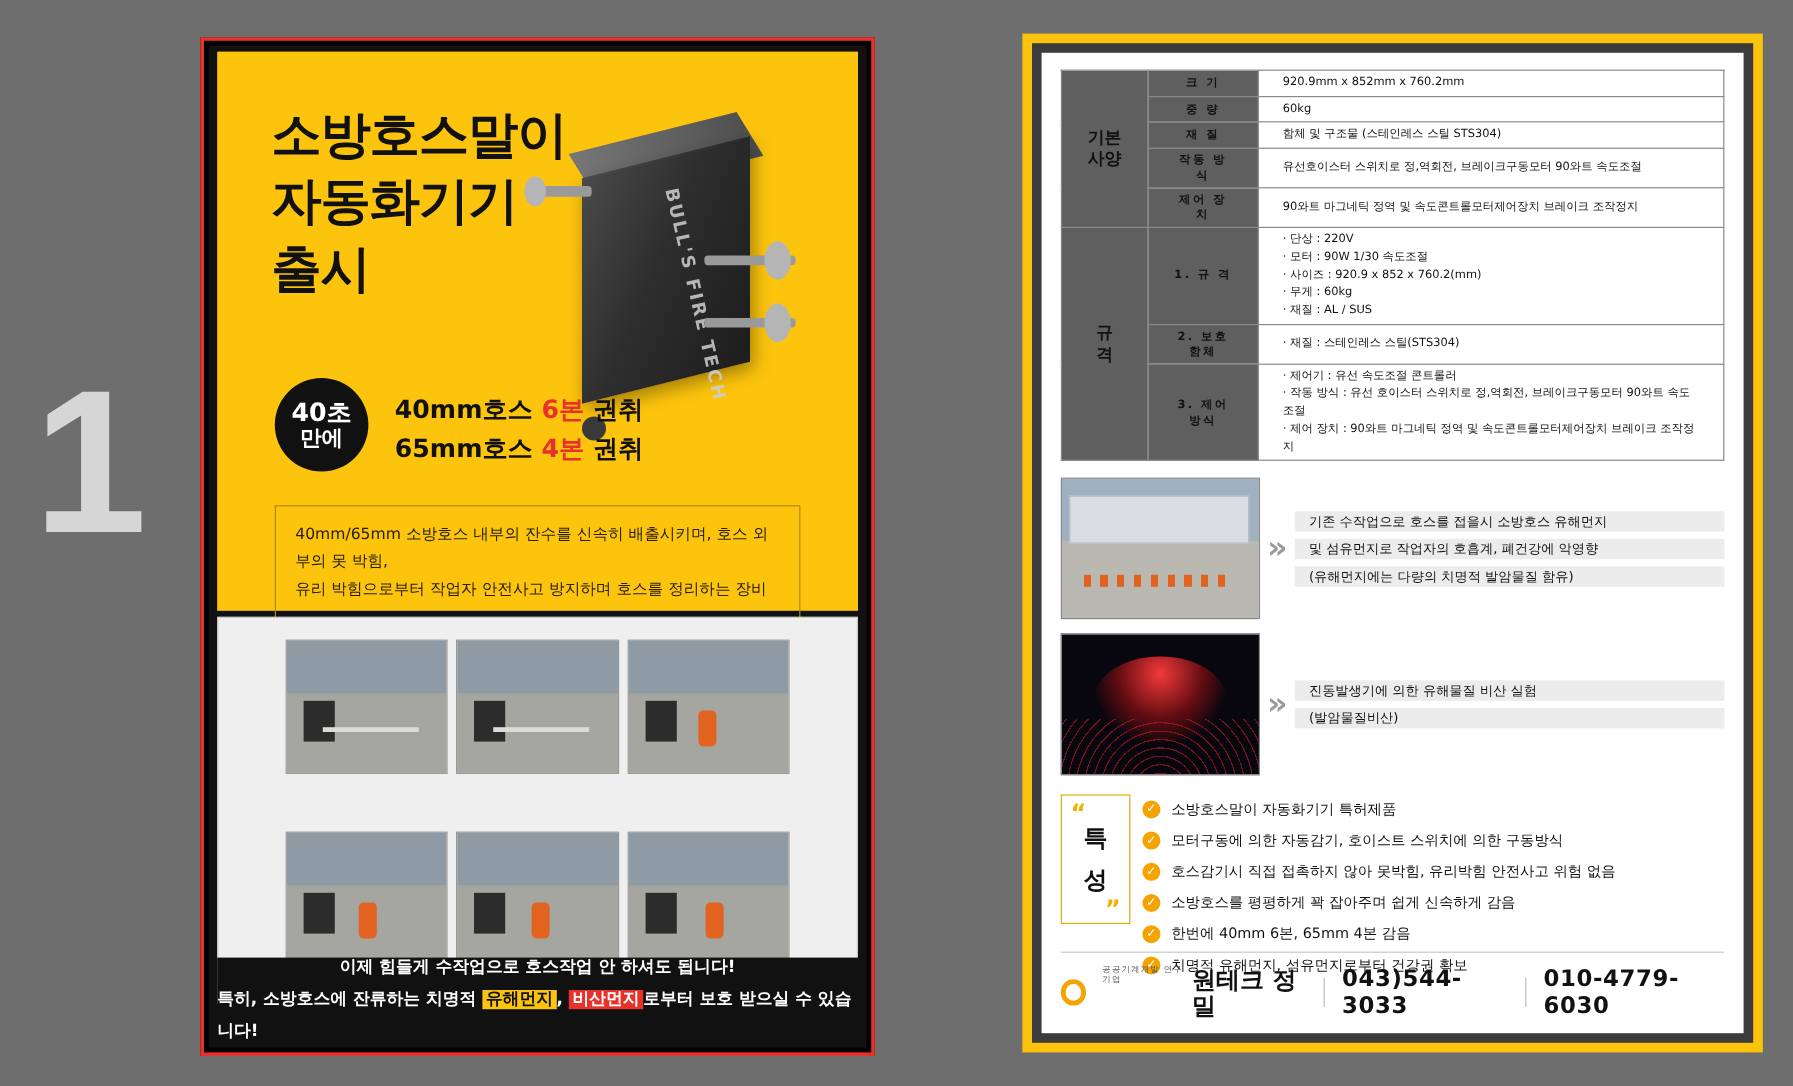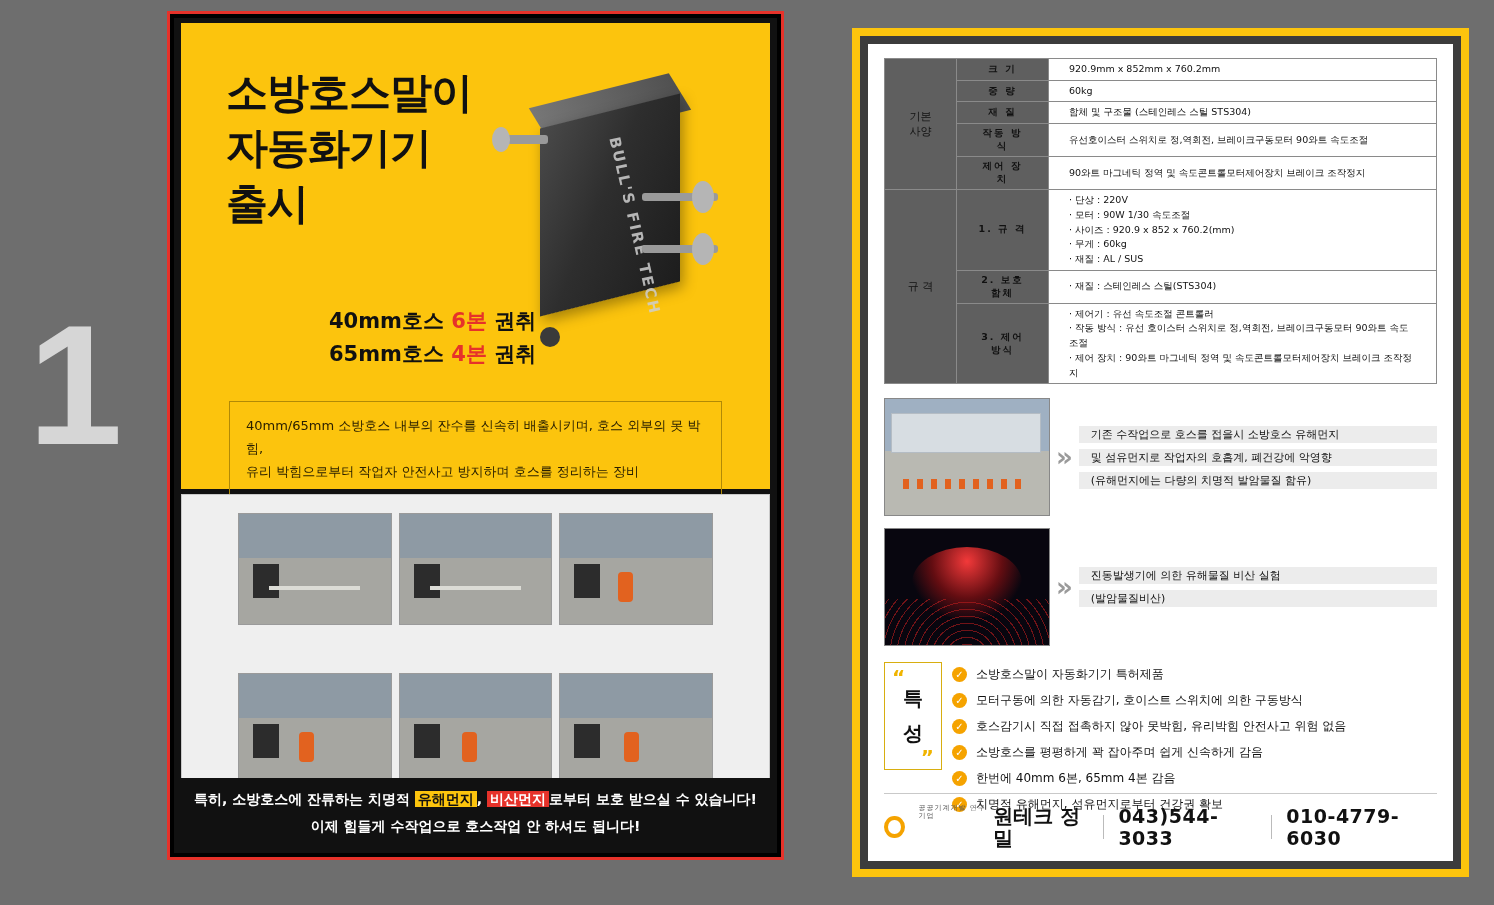--- a/index.html
+++ b/index.html
@@ -18,22 +18,22 @@
     font-weight:bold;
     color:#d6d6d6;
     font-family:"Liberation Sans", sans-serif;
     line-height:1;
     letter-spacing:-4px;
   }
 
   
   .poster-left {
     position:absolute;
-    left:167px; top:11px;
-    width:617px; height:849px;
+    left:167px; top:31px;
+    width:562px; height:849px;
     background:#000;
     border:3px solid #e6322a;
     padding:4px;
   }
   .pl-inner { width:100%; height:100%; background:#111; position:relative; }
 
   .yellow-panel {
     position:absolute; left:7px; top:5px; right:7px; height:466px;
     background:#fcc40d;
   }
@@ -143,21 +143,21 @@
   .pr-mid { width:100%; height:100%; background:#3c3c3c; padding:8px; }
   .pr-inner { width:100%; height:100%; background:#fff; padding:14px 16px; position:relative; }
 
   table.spec { width:100%; border-collapse:collapse; font-size:9.5px; }
   table.spec td {
     border:1px solid #8a8a8a;
     padding:3px 20px;
     vertical-align:middle;
     color:#111;
   }
-  td.grp { background:#5f5f5f; color:#fff; text-align:center; font-weight:normal; width:72px; font-size:11px; }
+  td.grp { background:#5f5f5f; color:#fff; text-align:center; font-weight:bold; width:72px; font-size:14px; }
   td.lbl { background:#5f5f5f; color:#fff; text-align:center; width:92px; font-weight:bold; letter-spacing:2px; }
   td.val { background:#fff; line-height:1.55; }
 
   .mid-block { margin-top:14px; display:flex; flex-direction:column; gap:12px; }
   .mid-row { display:flex; align-items:center; gap:6px; }
   .mid-photo { width:166px; height:118px; border:1px solid #888; position:relative; overflow:hidden; }
   .mp1 { background:linear-gradient(#9fb0c2 0 45%, #b9b9b2 45% 100%); }
   .mp1 .bldg { position:absolute; left:6px; top:14px; width:150px; height:40px; background:#d7dde2; border:1px solid #b4bcc4; }
   .mp1 .crew { position:absolute; bottom:26px; left:18px; width:120px; height:10px;
     background:repeating-linear-gradient(90deg,#e2621f 0 6px, transparent 6px 14px); }
@@ -229,20 +229,24 @@
         <div class="mach-vert">BULL'S FIRE TECH</div>
         <div class="shaft" style="left:10px; top:52px; width:46px; height:9px;"></div>
         <div class="disc" style="left:0px; top:44px; width:18px; height:25px;"></div>
         <div class="shaft" style="left:150px; top:110px; width:76px; height:8px;"></div>
         <div class="disc" style="left:200px; top:98px; width:22px; height:32px;"></div>
         <div class="shaft" style="left:150px; top:162px; width:76px; height:8px;"></div>
         <div class="disc" style="left:200px; top:150px; width:22px; height:32px;"></div>
         <div class="disc" style="left:48px; top:244px; width:20px; height:20px; background:#3a3a3a;"></div>
       </div>
 
+      <div class="badge-circle">
+        <span class="big">40초</span>
+        <span>만에</span>
+      </div>
 
       <div class="spec-lines">
         <div>
           <span>40mm호스 </span><span class="num">6본</span><span> 권취</span>
         </div>
         <div>
           <span>65mm호스 </span><span class="num">4본</span><span> 권취</span>
         </div>
       </div>
 
@@ -291,22 +295,22 @@
             <div class="box"></div>
             <div class="person" style="left:64px;"></div>
           </div>
       </div>
       <div class="cap c2">
         <span class="cap-line"><span>40mm 호스  </span><span class="red">자동화기계 vs 사람</span><span>  [ 기계 </span><span class="red">6본</span><span> 권취, 사람 </span><span class="red">1본</span><span> 권취 ]</span></span>
       </div>
     </div>
 
     <div class="bottom-bar">
+      <div>이제 힘들게 수작업으로 호스작업 안 하셔도 됩니다!</div>
       <div><span>특히, 소방호스에 잔류하는 치명적 </span><span class="hl-y">유해먼지</span><span>, </span><span class="hl-r">비산먼지</span><span>로부터 보호 받으실 수 있습니다!</span></div>
-      <div>이제 힘들게 수작업으로 호스작업 안 하셔도 됩니다!</div>
     </div>
 
   </div>
 </div>
 
 <div class="poster-right">
  <div class="pr-mid">
   <div class="pr-inner">
 
     <table class="spec">

